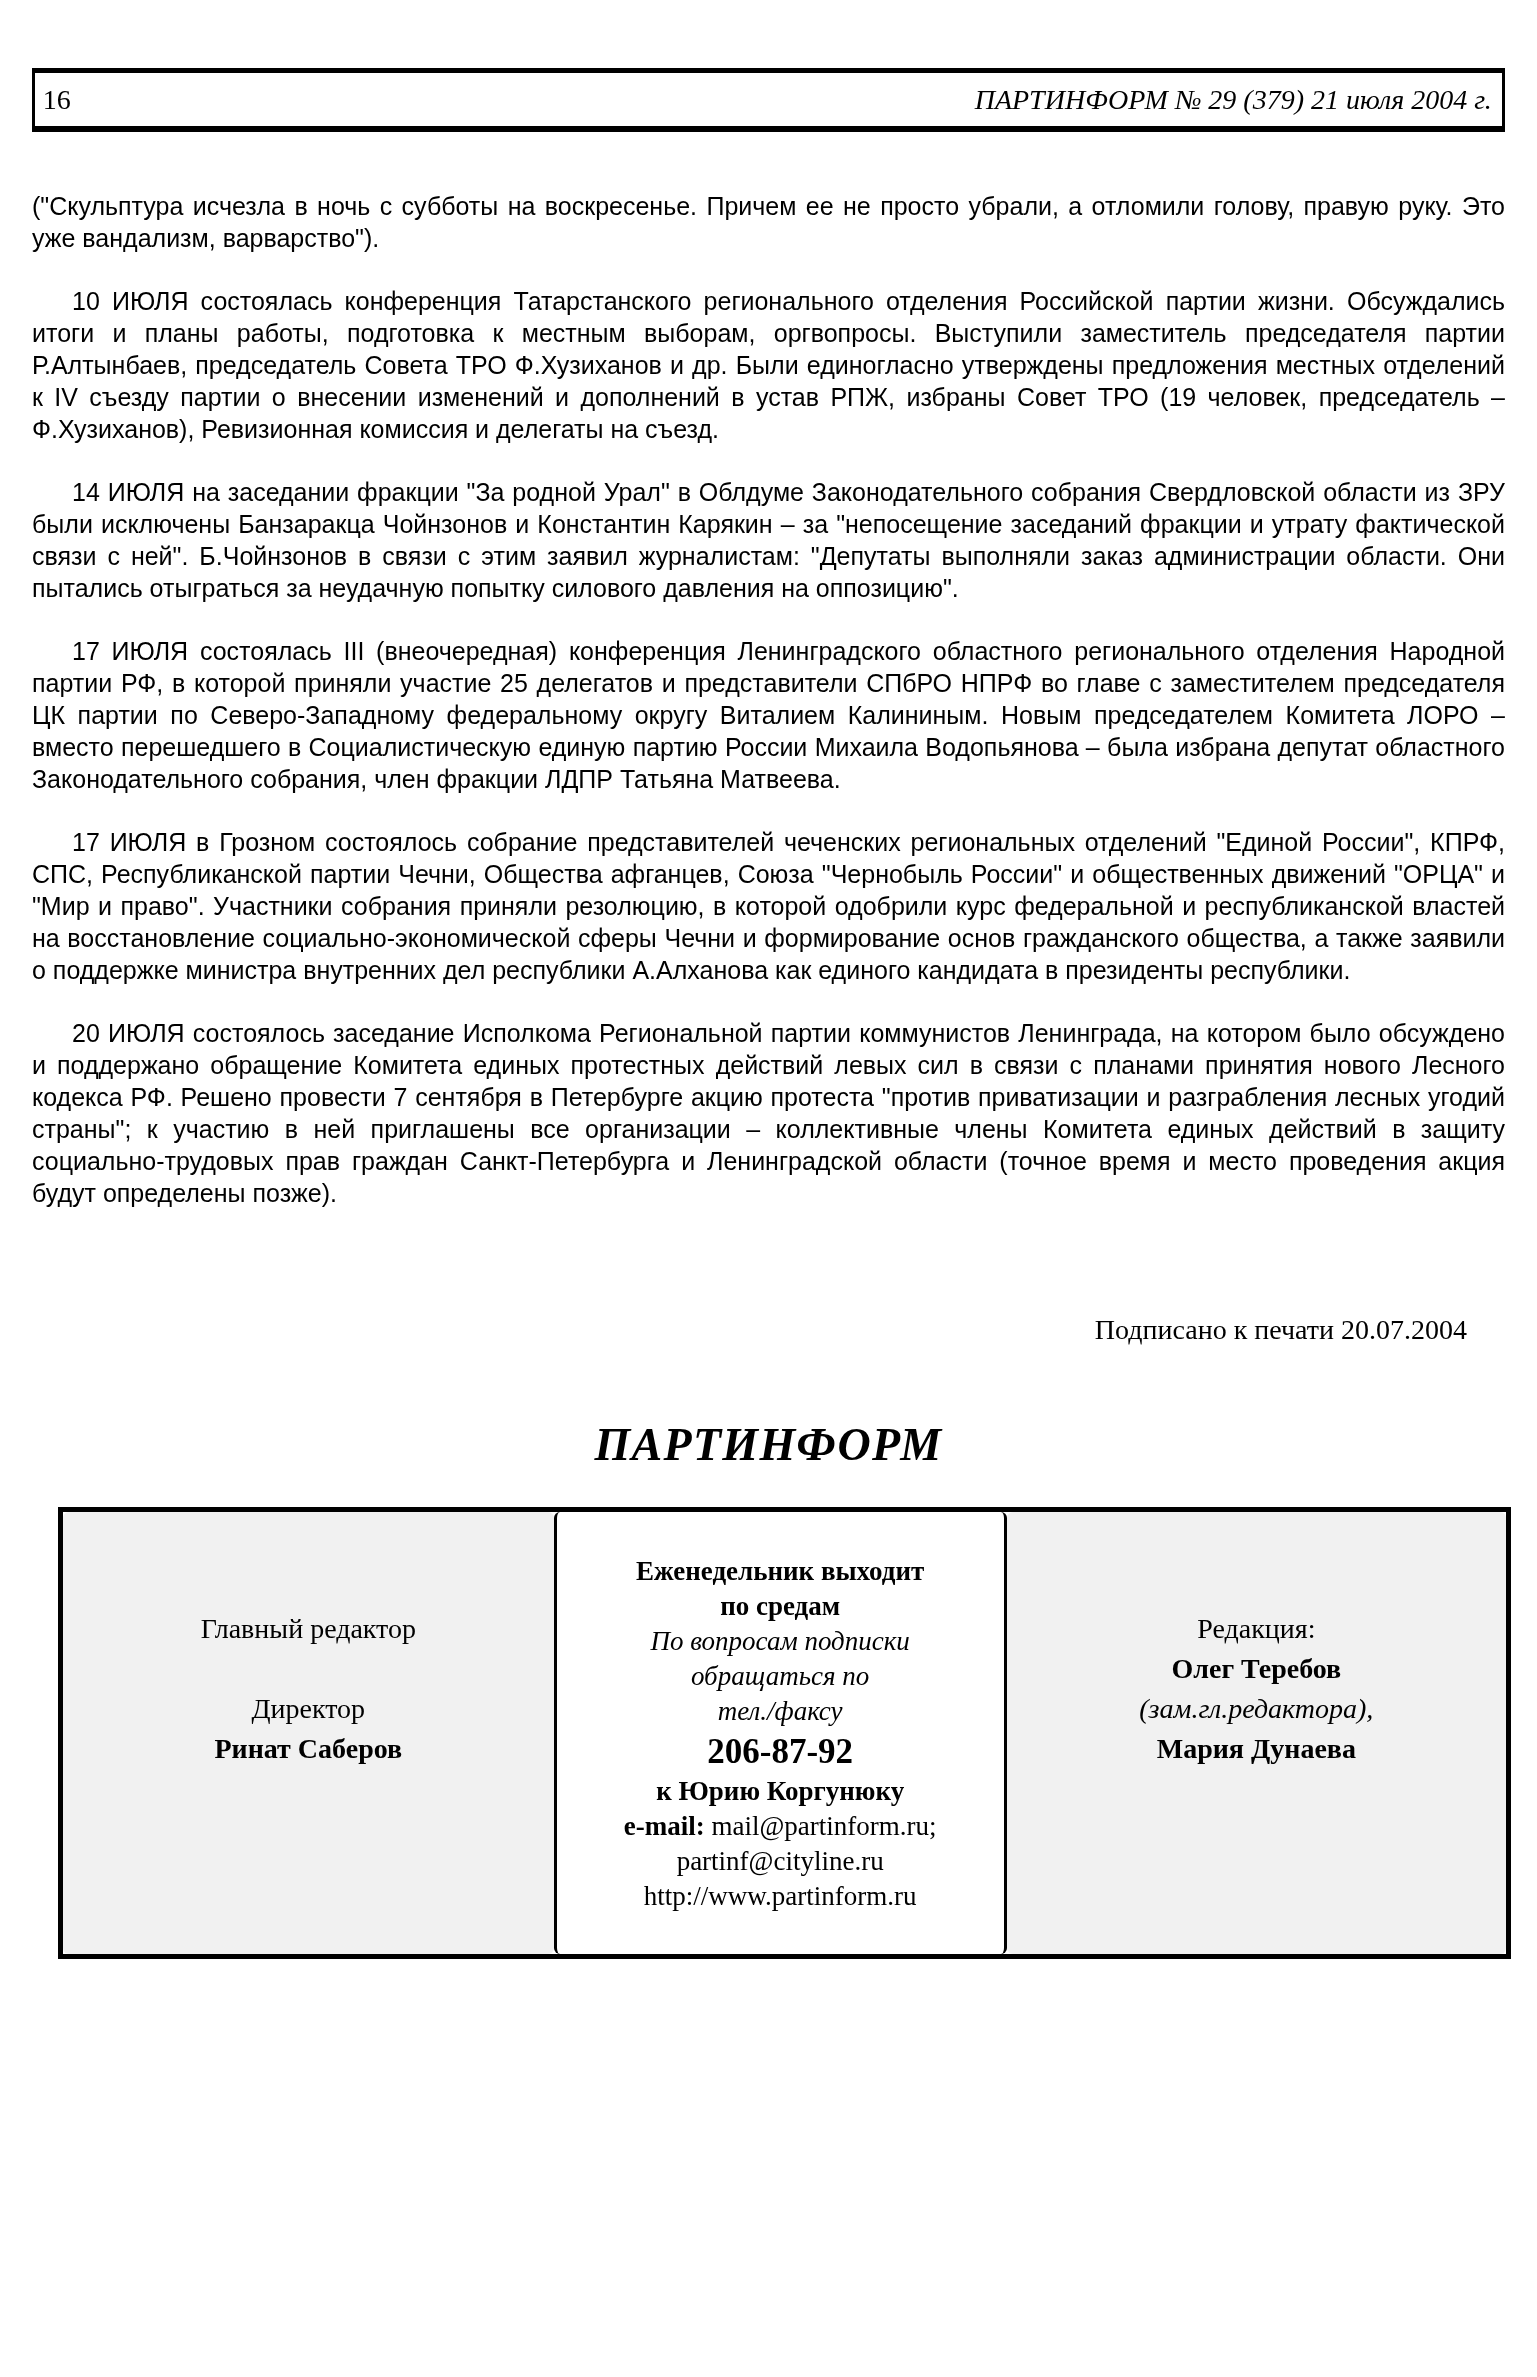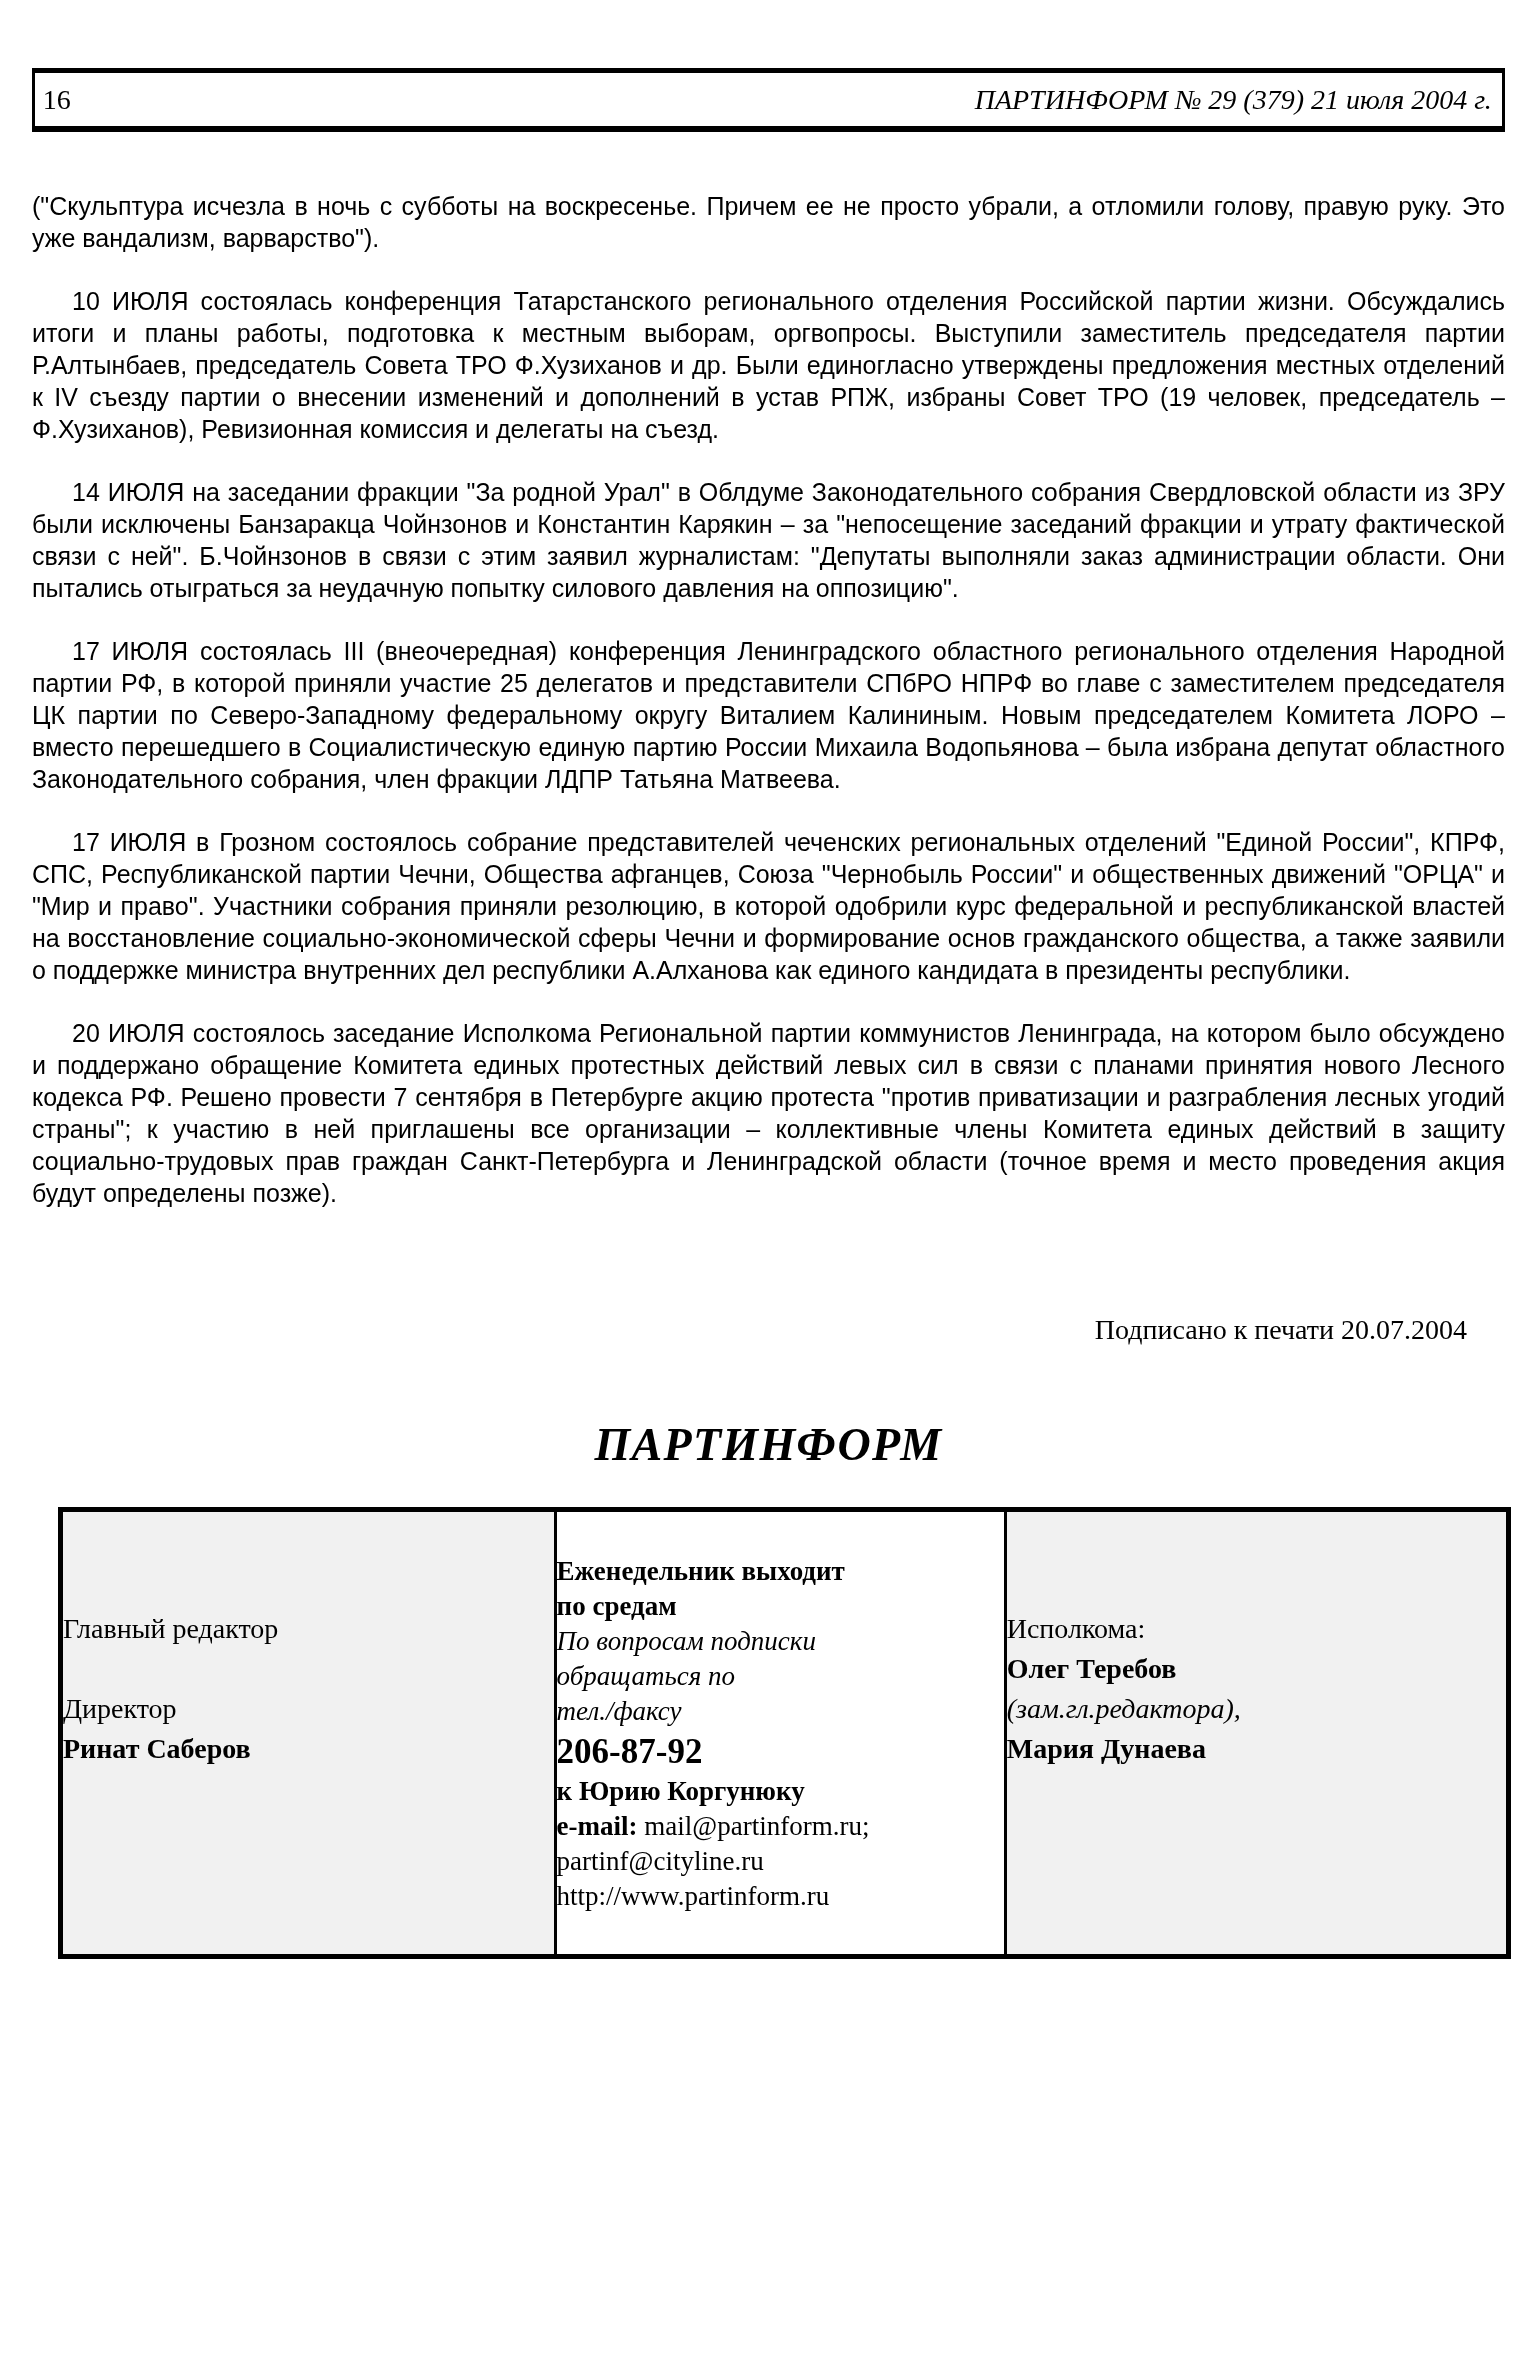--- a/index.html
+++ b/index.html
@@ -62,22 +62,24 @@
     margin:37px 0 0 26px;
     width:1453px;
     height:452px;
     box-sizing:border-box;
     border:5.1px solid #000;
     display:flex;
     font-family:"Liberation Serif","DejaVu Serif",serif;
   }
   .fcell{
     box-sizing:border-box;
+    text-align:center;
     font-size:28px;
     line-height:40px;
+    border-radius:6px;
   }
   .fcell.side{background:#f1f1f1;padding-top:97px;}
   .fcell.c1{width:34.0%;}
   .fcell.c2{width:31.4%;border-left:3.2px solid #000;border-right:3.2px solid #000;
             background:#ffffff;padding-top:42px;font-size:27px;line-height:35px;}
   .fcell.c3{width:34.6%;}
   .b{font-weight:bold;}
   .i{font-style:italic;}
   .phone{font-size:35px;line-height:45px;font-weight:bold;}
   .blankline{height:40px;}
@@ -121,21 +123,21 @@
       <div class="i">обращаться по</div>
       <div class="i">тел./факсу</div>
       <div class="phone">206-87-92</div>
       <div class="b">к Юрию Коргунюку</div>
       <div><span class="b">e-mail:</span> <span>mail@partinform.ru;</span></div>
       <div>partinf@cityline.ru</div>
       <div>http://www.partinform.ru</div>
     </div>
 
     <div class="fcell side c3">
-      <div>Исполкома:</div>
+      <div>Редакция:</div>
       <div class="b">Олег Теребов</div>
       <div class="i">(зам.гл.редактора),</div>
       <div class="b">Мария Дунаева</div>
     </div>
 
   </div>
 
 </div>
 
 

